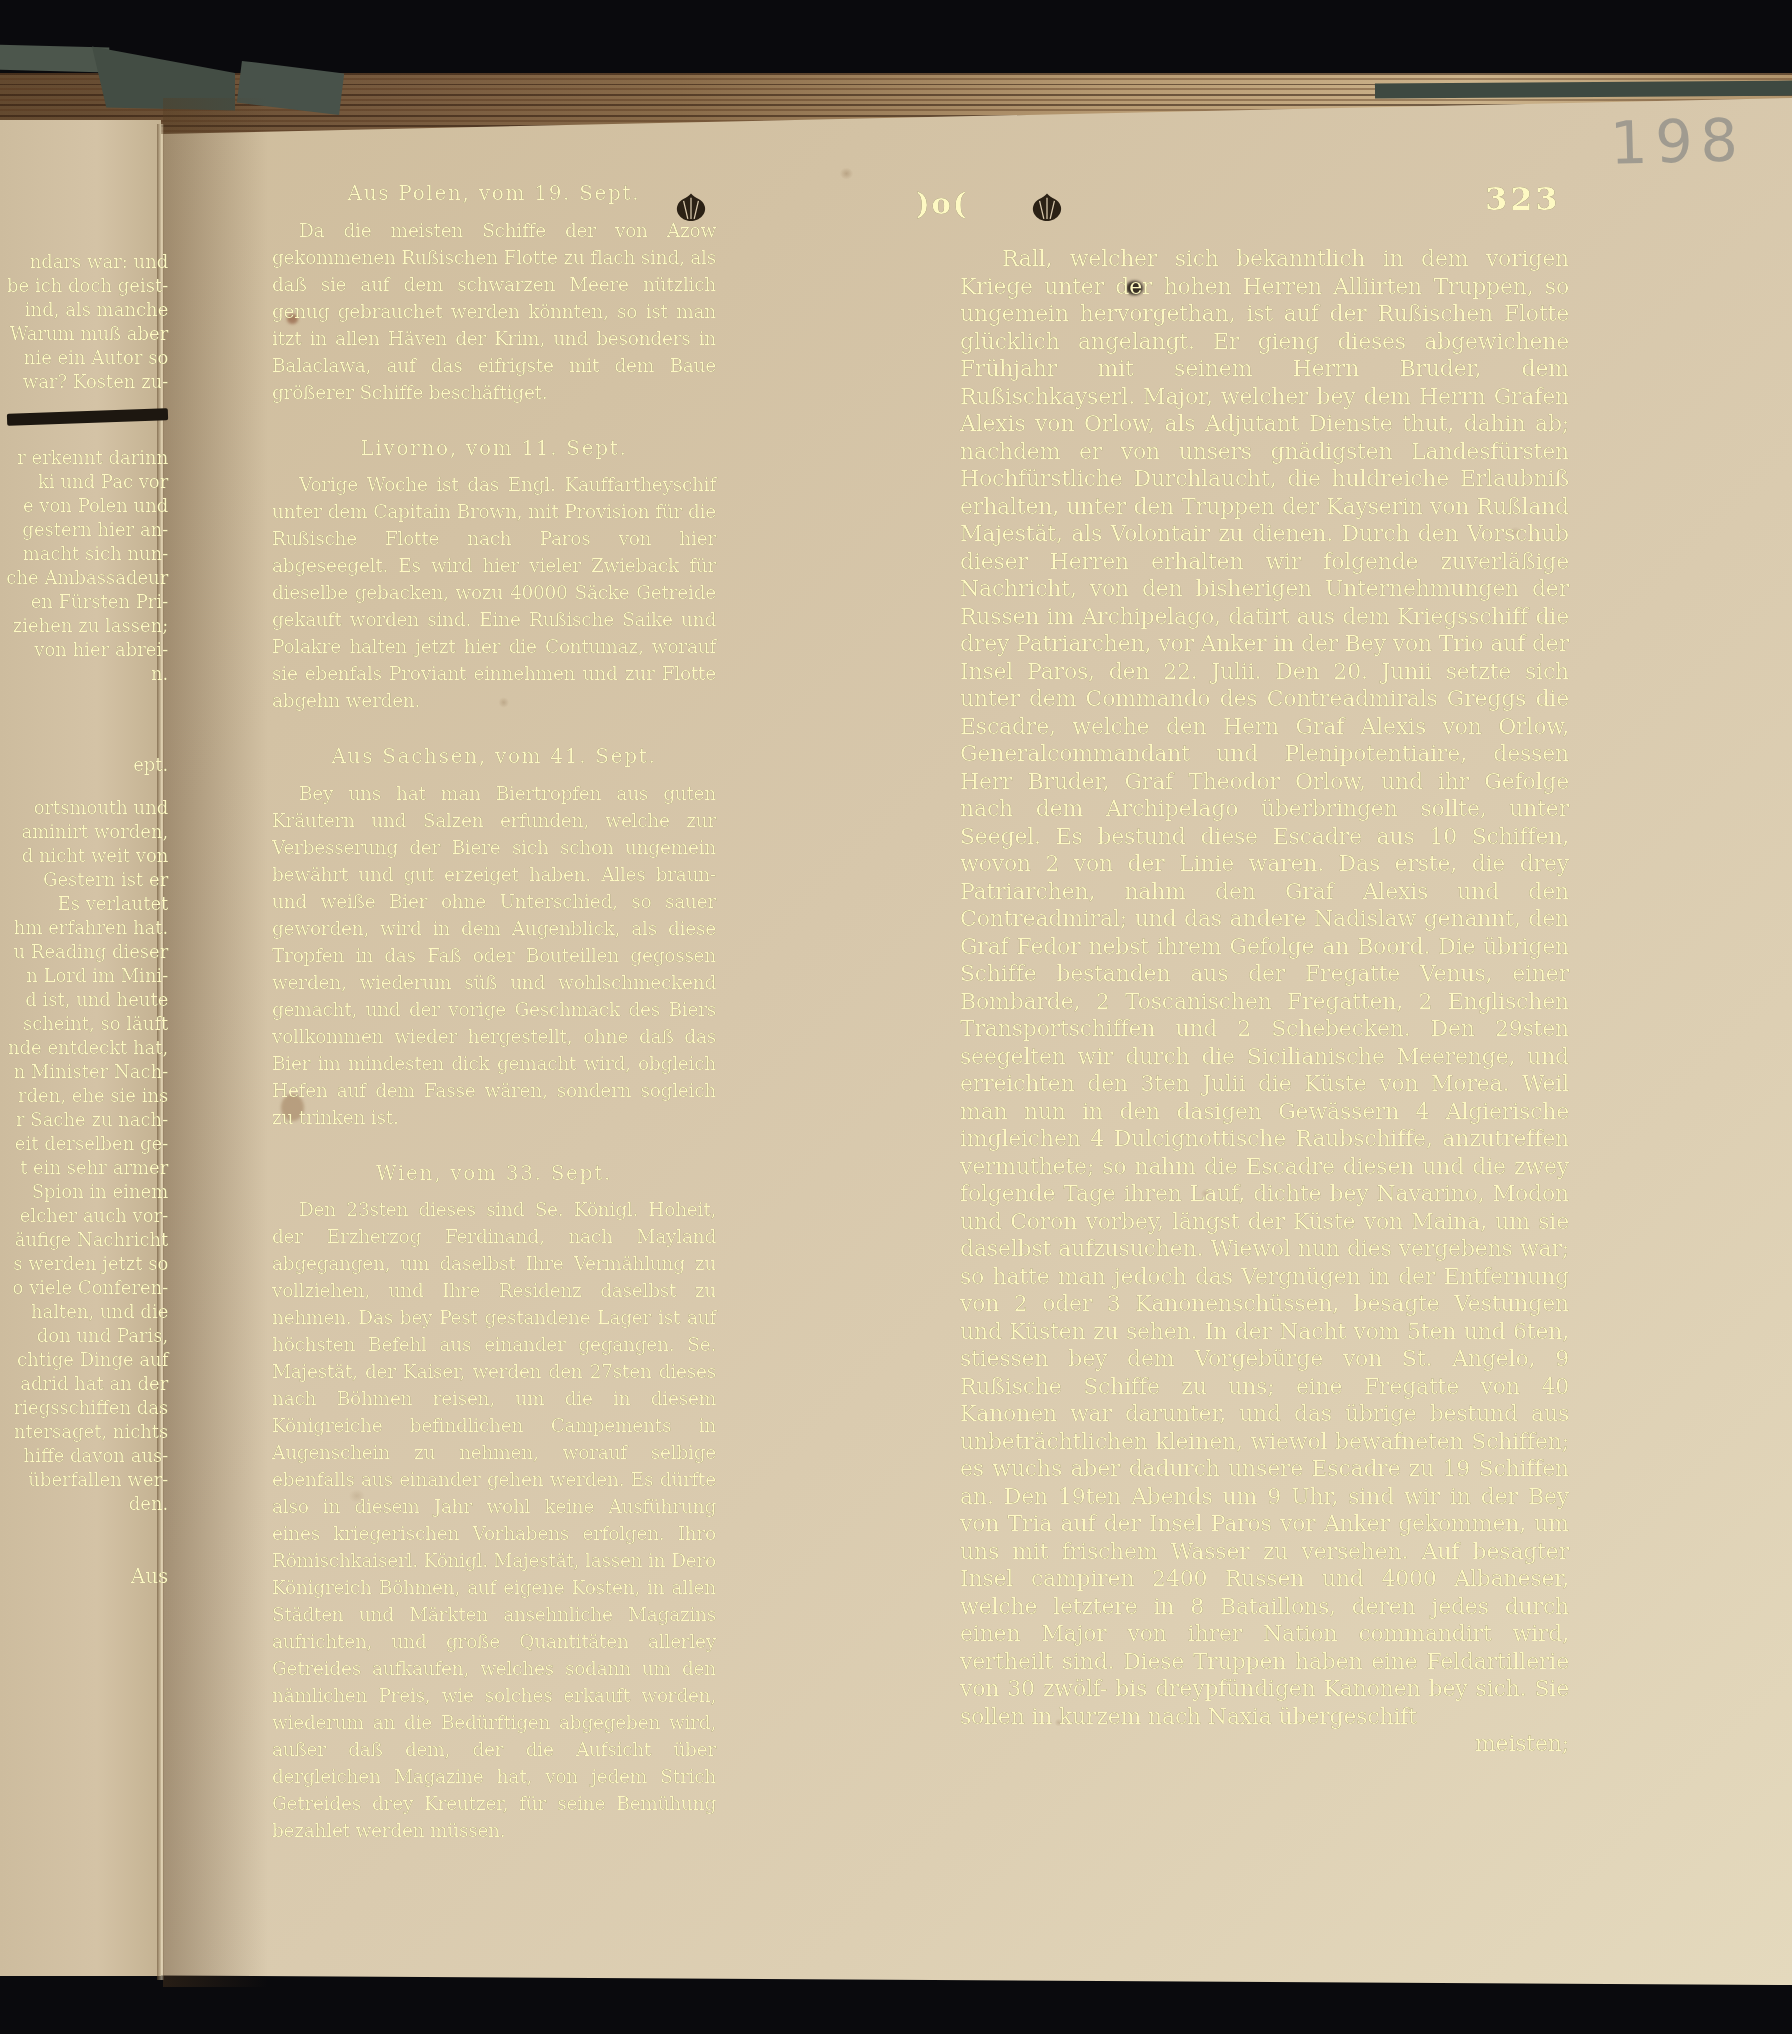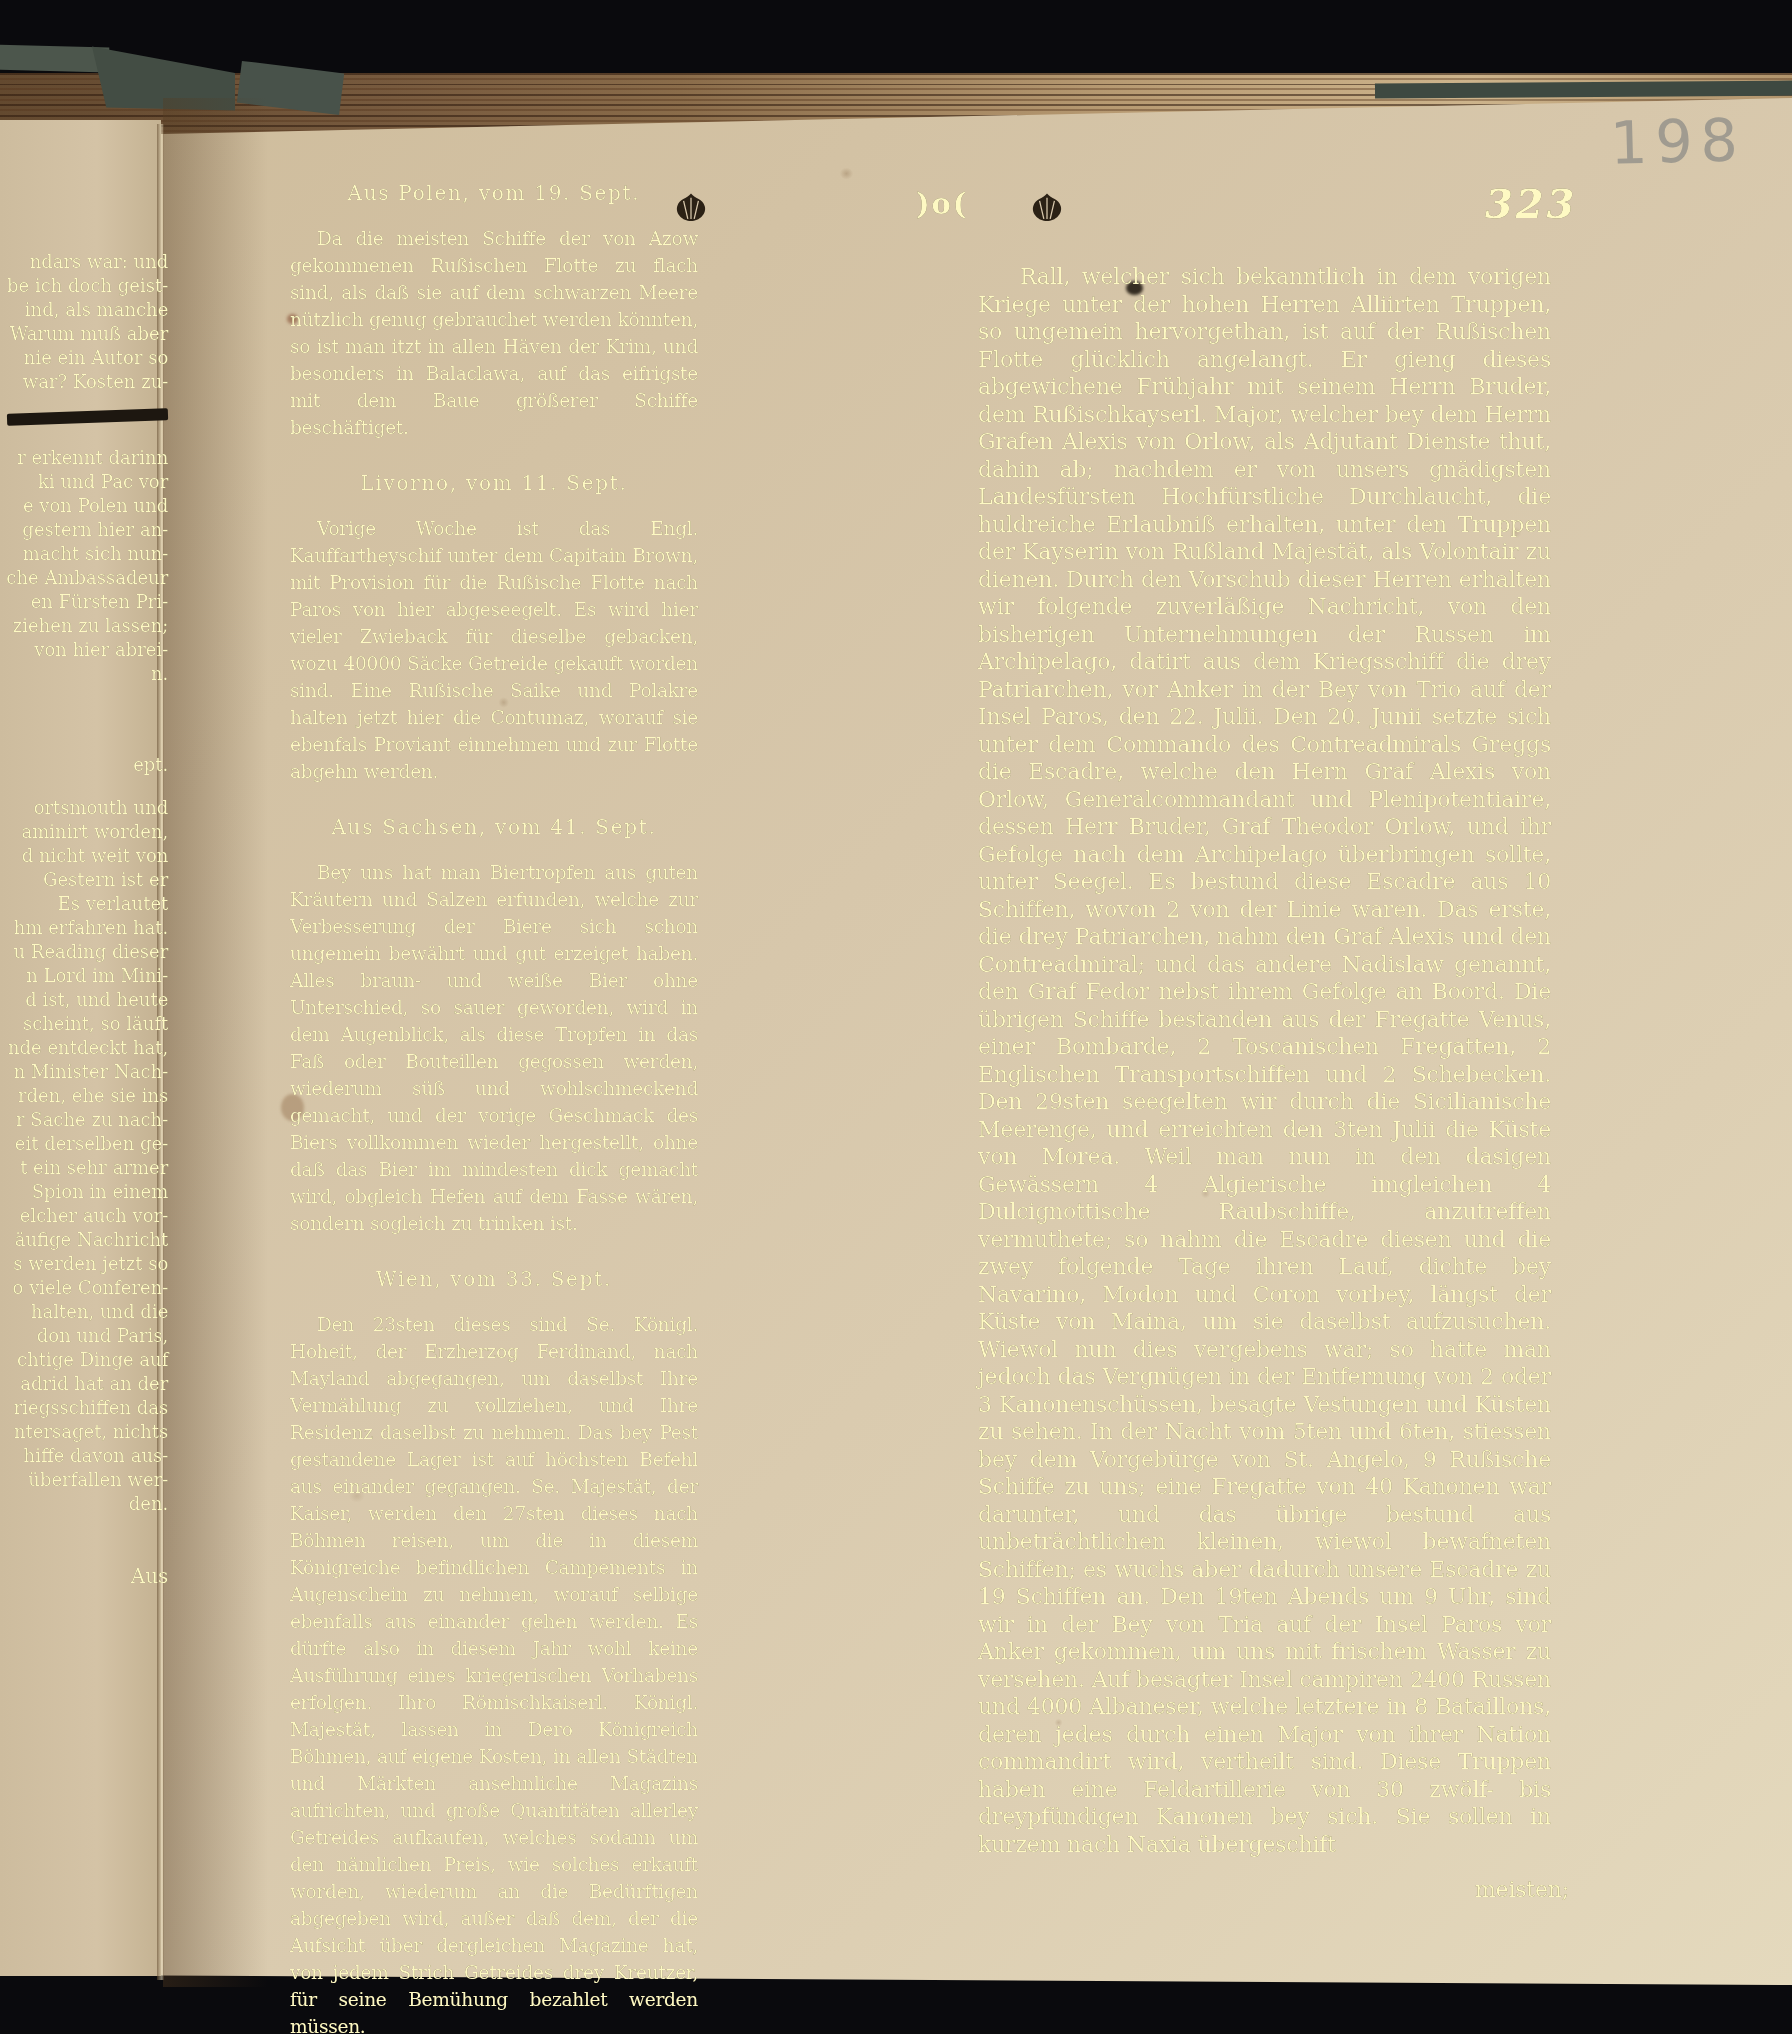--- a/index.html
+++ b/index.html
@@ -40,42 +40,42 @@
   .stain.s1{left:1126px;top:281px;width:17px;height:14.3px;background:rgba(25,18,10,.85);}
   .stain.s2{left:287px;top:314px;width:10.5px;height:9.6px;background:rgba(122,59,34,.5);}
   .stain.s3{left:281px;top:1094px;width:23px;height:27px;background:rgba(122,77,40,.32);}
 
   
   .ink{color:#fef9c3;text-shadow:0 0 0.6px rgba(43,33,21,.85);}
   .orn{position:absolute;}
   .orn-sep{left:916px;top:187px;font-size:29px;font-weight:bold;letter-spacing:1.9px;}
   .orn-left{left:673px;top:191px;}
   .orn-right{left:1029px;top:191px;}
-  .page-number{position:absolute;left:1485px;top:180px;font-size:40px;font-weight:bold;letter-spacing:2.9px;font-style:italic;}
+  .page-number{position:absolute;left:1485px;top:180px;font-size:32px;font-weight:bold;letter-spacing:2.9px;}
   .stamp{position:absolute;left:1610px;top:107px;font-family:"DejaVu Sans",sans-serif;
     font-size:59px;color:#8b8b86;opacity:.72;letter-spacing:7.6px;transform:rotate(-1.5deg);}
 
   
   .strip-clip{position:absolute;left:0;top:122px;width:174px;height:1854px;overflow:hidden;}
   .strip-inner{position:absolute;right:5.7px;top:0;width:382px;padding-top:128px;text-align:right;}
   .frag{font-size:18px;line-height:24px;white-space:nowrap;}
   .strip-rule{height:11.5px;width:161px;margin:17px 0 15.3px auto;background:#1d1710;
     border-radius:1.9px;transform:rotate(-2deg);}
   .frags-mid{margin-top:23px;}
   .heading-frag{margin-top:67px;}
   .frags-bottom{margin-top:19px;}
   .catchword{margin-top:48px;font-size:20px;}
 
   
   .col{position:absolute;text-align:justify;}
   .col.middle{left:272px;top:180px;width:444px;font-size:18.6px;line-height:27px;letter-spacing:-0.3px;}
   .col.right{left:960px;top:245px;width:609px;font-size:22px;line-height:27.5px;letter-spacing:-0.2px;}
   .article-head{text-align:center;font-size:20px;letter-spacing:1.7px;margin:29px 0 9.6px;}
   .article-head.first{margin-top:0;}
-  .article-body{margin:18px;text-indent:27px;hyphens:none;}
+  .article-body{margin:0;text-indent:27px;hyphens:none;}
   .col.right .article-body{text-indent:42px;}
   .last-line{text-align:right;}
 </style>
 </head>
 <body>
 
 <div class="stage">
 
   <div class="edge-strip"></div>
   <div class="board b1"></div>

